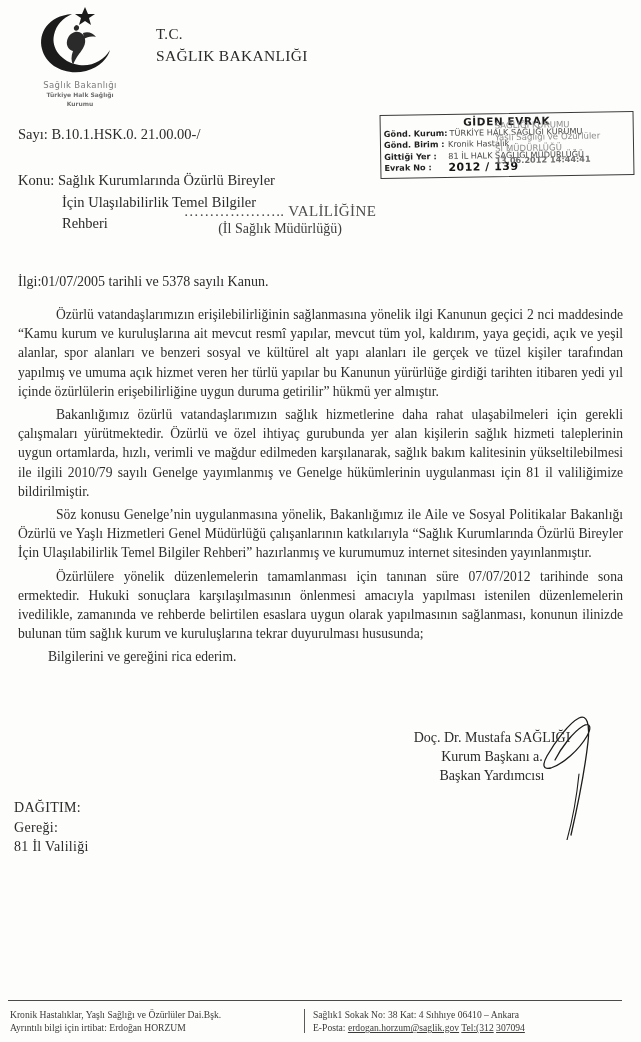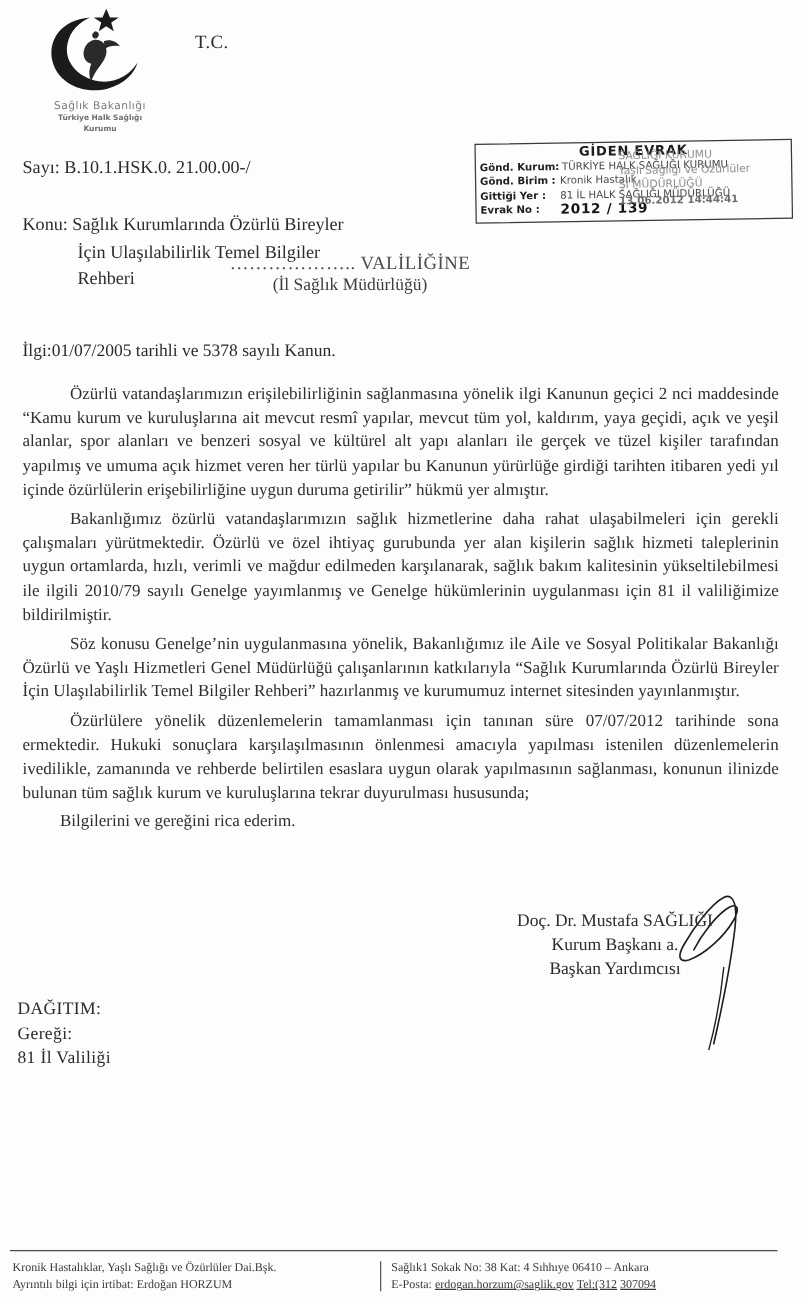--- a/index.html
+++ b/index.html
@@ -269,20 +269,21 @@
                C43 55, 43 50, 45 45 C41 44, 38 40, 39 35 C40 30, 43 27, 47 26 Z" fill="#2a2a2a"></path>
       <path d="M55 27 C60 25, 65 27, 68 31 C63 30, 59 31, 56 33 Z" fill="#2a2a2a"></path>
     </svg>
     <div class="logo-caption-1">Sağlık Bakanlığı</div>
     <div class="logo-caption-2">Türkiye Halk Sağlığı</div>
     <div class="logo-caption-2">Kurumu</div>
   </div>
 
   <div class="header-titles">
     <div class="t1">T.C.</div>
+    <div class="t2">SAĞLIK BAKANLIĞI</div>
   </div>
 
   <div class="meta-block">
     <div class="meta-row">
       <span class="meta-label">Sayı</span><span>:</span>
       <span>B.10.1.HSK.0. 21.00.00-/</span>
     </div>
     <div class="meta-row">
       <span class="meta-label">Konu:</span>
       <span>Sağlık Kurumlarında Özürlü Bireyler</span>

